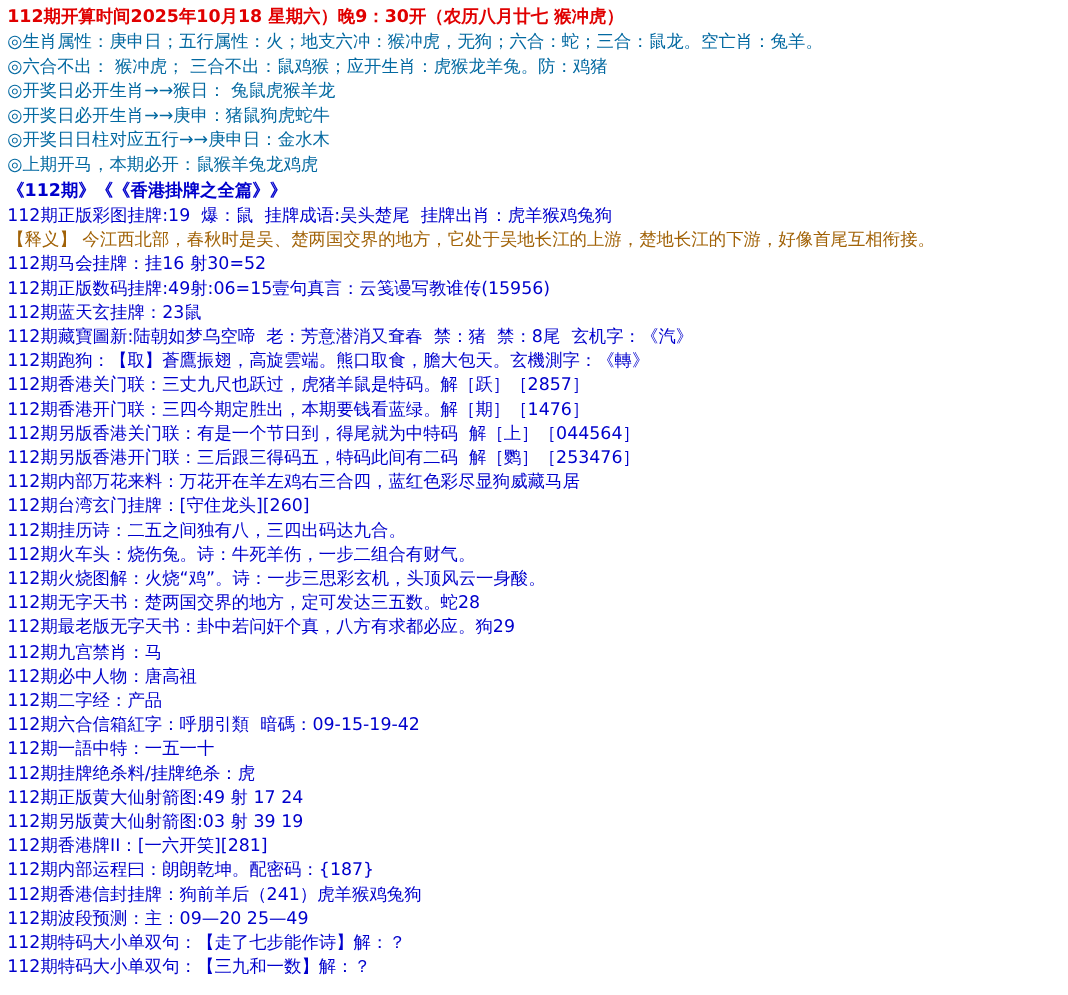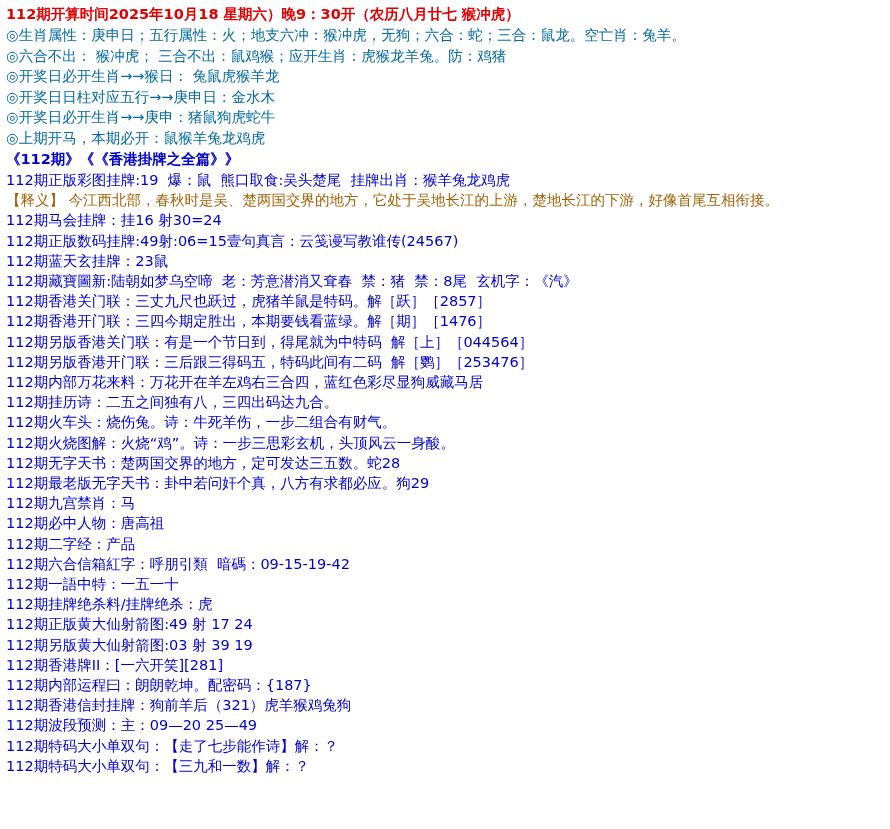--- a/index.html
+++ b/index.html
@@ -51,50 +51,52 @@
 </head>
 <body>
 
 <div class="page">
 
   <div class="title-line">112期开算时间2025年10月18 星期六）晚9：30开（农历八月廿七 猴冲虎）</div>
 
   <div class="hdr-line">◎生肖属性：庚申日；五行属性：火；地支六冲：猴冲虎，无狗；六合：蛇；三合：鼠龙。空亡肖：兔羊。</div>
   <div class="hdr-line">◎六合不出：  猴冲虎；  三合不出：鼠鸡猴；应开生肖：虎猴龙羊兔。防：鸡猪</div>
   <div class="hdr-line">◎开奖日必开生肖→→猴日：  兔鼠虎猴羊龙</div>
+  <div class="hdr-line">◎开奖日必开生肖→→庚申：猪鼠狗虎蛇牛</div>
   <div class="hdr-line">◎开奖日日柱对应五行→→庚申日：金水木</div>
-  <div class="hdr-line">◎开奖日必开生肖→→庚申：猪鼠狗虎蛇牛</div>
   <div class="hdr-line">◎上期开马，本期必开：鼠猴羊兔龙鸡虎</div>
 
   <div class="sep">《112期》《《香港掛牌之全篇》》</div>
 
-  <div class="line body-line">112期正版彩图挂牌:19  爆：鼠  熊口取食:吴头楚尾  挂牌出肖：猴羊兔龙鸡虎</div>
+  <div class="line body-line">112期正版彩图挂牌:19  爆：鼠  挂牌成语:吴头楚尾  挂牌出肖：虎羊猴鸡兔狗</div>
   <div class="line bodyline-black">【释义】 今江西北部，春秋时是吴、楚两国交界的地方，它处于吴地长江的上游，楚地长江的下游，好像首尾互相衔接。</div>
-  <div class="line body-line">112期马会挂牌：挂16 射30=24</div>
-  <div class="line body-line">112期正版数码挂牌:49射:06=15壹句真言：云笺谩写教谁传(24567)</div>
+  <div class="line body-line">112期马会挂牌：挂16 射30=52</div>
+  <div class="line body-line">112期正版数码挂牌:49射:06=15壹句真言：云笺谩写教谁传(15956)</div>
   <div class="line body-line">112期蓝天玄挂牌：23鼠</div>
   <div class="line body-line">112期藏寶圖新:陆朝如梦乌空啼  老：芳意潜消又耷春  禁：猪  禁：8尾  玄机字：《汽》</div>
+  <div class="line body-line">112期跑狗：【取】蒼鷹振翅，高旋雲端。熊口取食，膽大包天。玄機測字：《轉》</div>
   <div class="line body-line">112期香港关门联：三丈九尺也跃过，虎猪羊鼠是特码。解［跃］［2857］</div>
   <div class="line body-line">112期香港开门联：三四今期定胜出，本期要钱看蓝绿。解［期］［1476］</div>
   <div class="line body-line">112期另版香港关门联：有是一个节日到，得尾就为中特码  解［上］［044564］</div>
   <div class="line body-line">112期另版香港开门联：三后跟三得码五，特码此间有二码  解［鹦］［253476］</div>
   <div class="line body-line">112期内部万花来料：万花开在羊左鸡右三合四，蓝红色彩尽显狗威藏马居</div>
+  <div class="line body-line">112期台湾玄门挂牌：[守住龙头][260]</div>
   <div class="line body-line">112期挂历诗：二五之间独有八，三四出码达九合。</div>
   <div class="line body-line">112期火车头：烧伤兔。诗：牛死羊伤，一步二组合有财气。</div>
   <div class="line body-line">112期火烧图解：火烧“鸡”。诗：一步三思彩玄机，头顶风云一身酸。</div>
   <div class="line body-line">112期无字天书：楚两国交界的地方，定可发达三五数。蛇28</div>
   <div class="line body-line">112期最老版无字天书：卦中若问奸个真，八方有求都必应。狗29</div>
   <div class="line body-line">112期九宫禁肖：马</div>
   <div class="line body-line">112期必中人物：唐高祖</div>
   <div class="line body-line">112期二字经：产品</div>
   <div class="line body-line">112期六合信箱紅字：呼朋引類  暗碼：09-15-19-42</div>
   <div class="line body-line">112期一語中特：一五一十</div>
   <div class="line body-line">112期挂牌绝杀料/挂牌绝杀：虎</div>
   <div class="line body-line">112期正版黄大仙射箭图:49 射 17 24</div>
   <div class="line body-line">112期另版黄大仙射箭图:03 射 39 19</div>
   <div class="line body-line">112期香港牌II：[一六开笑][281]</div>
   <div class="line body-line">112期内部运程曰：朗朗乾坤。配密码：{187}</div>
-  <div class="line body-line">112期香港信封挂牌：狗前羊后（321）虎羊猴鸡兔狗</div>
+  <div class="line body-line">112期香港信封挂牌：狗前羊后（241）虎羊猴鸡兔狗</div>
   <div class="line body-line">112期波段预测：主：09—20 25—49</div>
   <div class="line body-line">112期特码大小单双句：【走了七步能作诗】解：？</div>
   <div class="line body-line">112期特码大小单双句：【三九和一数】解：？</div>
 
 </div>
 
 </body></html>

